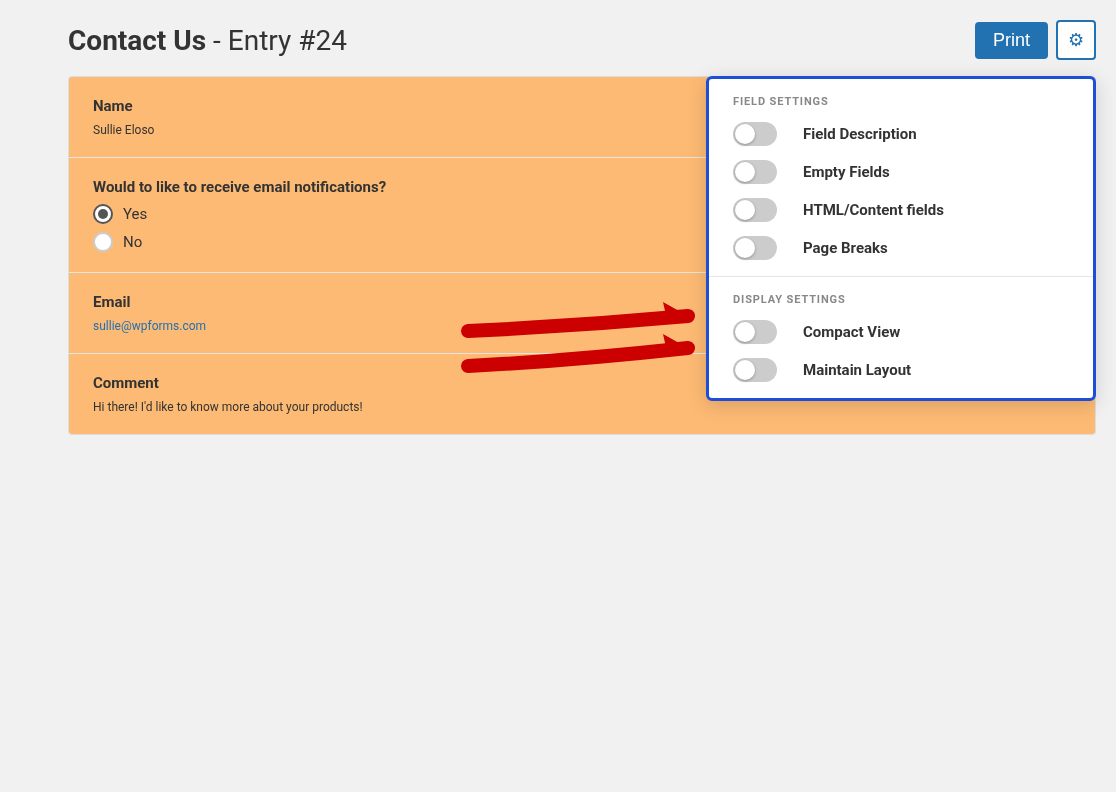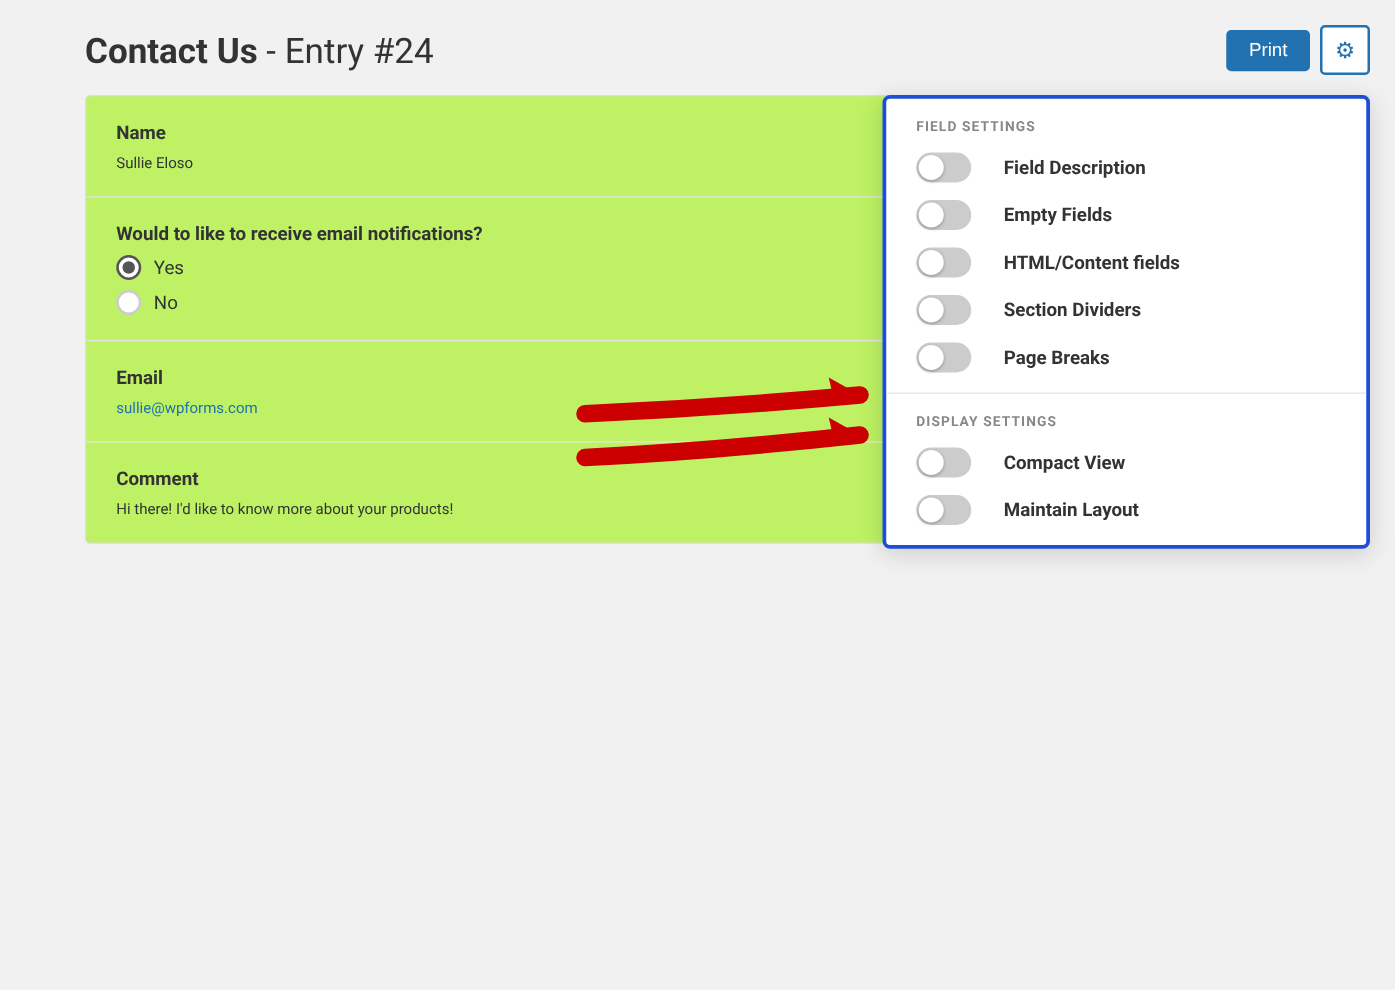--- a/index.html
+++ b/index.html
@@ -39,21 +39,21 @@
       display: flex;
       gap: 8px;
       align-items: center;
     }
 
     .btn-print {
       background: #2271b1;
       color: #fff;
       border: none;
       padding: 8px 18px;
-      font-size: 15px;
+      font-size: 18px;
       border-radius: 4px;
       cursor: pointer;
       font-weight: 500;
     }
 
     .btn-settings {
       background: #fff;
       color: #2271b1;
       border: 2px solid #2271b1;
       width: 40px;
@@ -68,21 +68,21 @@
 
     
     .main-content {
       position: relative;
       display: flex;
       gap: 0;
     }
 
     
     .entry-panel {
-      background: #bef264;
+      background: #fdba74;
       border: 1px solid #ddd;
       border-radius: 4px;
       flex: 1;
       min-width: 0;
       padding: 0;
     }
 
     .field-block {
       padding: 20px 24px;
       border-bottom: 1px solid #e5e5e5;
@@ -325,24 +325,20 @@
           <div class="toggle"></div>
           <span class="toggle-label">Empty Fields</span>
         </div>
 
 
         <div class="toggle-row">
           <div class="toggle"></div>
           <span class="toggle-label">HTML/Content fields</span>
         </div>
 
-        <div class="toggle-row">
-          <div class="toggle"></div>
-          <span class="toggle-label">Section Dividers</span>
-        </div>
 
         <div class="toggle-row">
           <div class="toggle"></div>
           <span class="toggle-label">Page Breaks</span>
         </div>
       </div>
 
       <hr class="settings-divider">
 
       <div class="settings-section">

